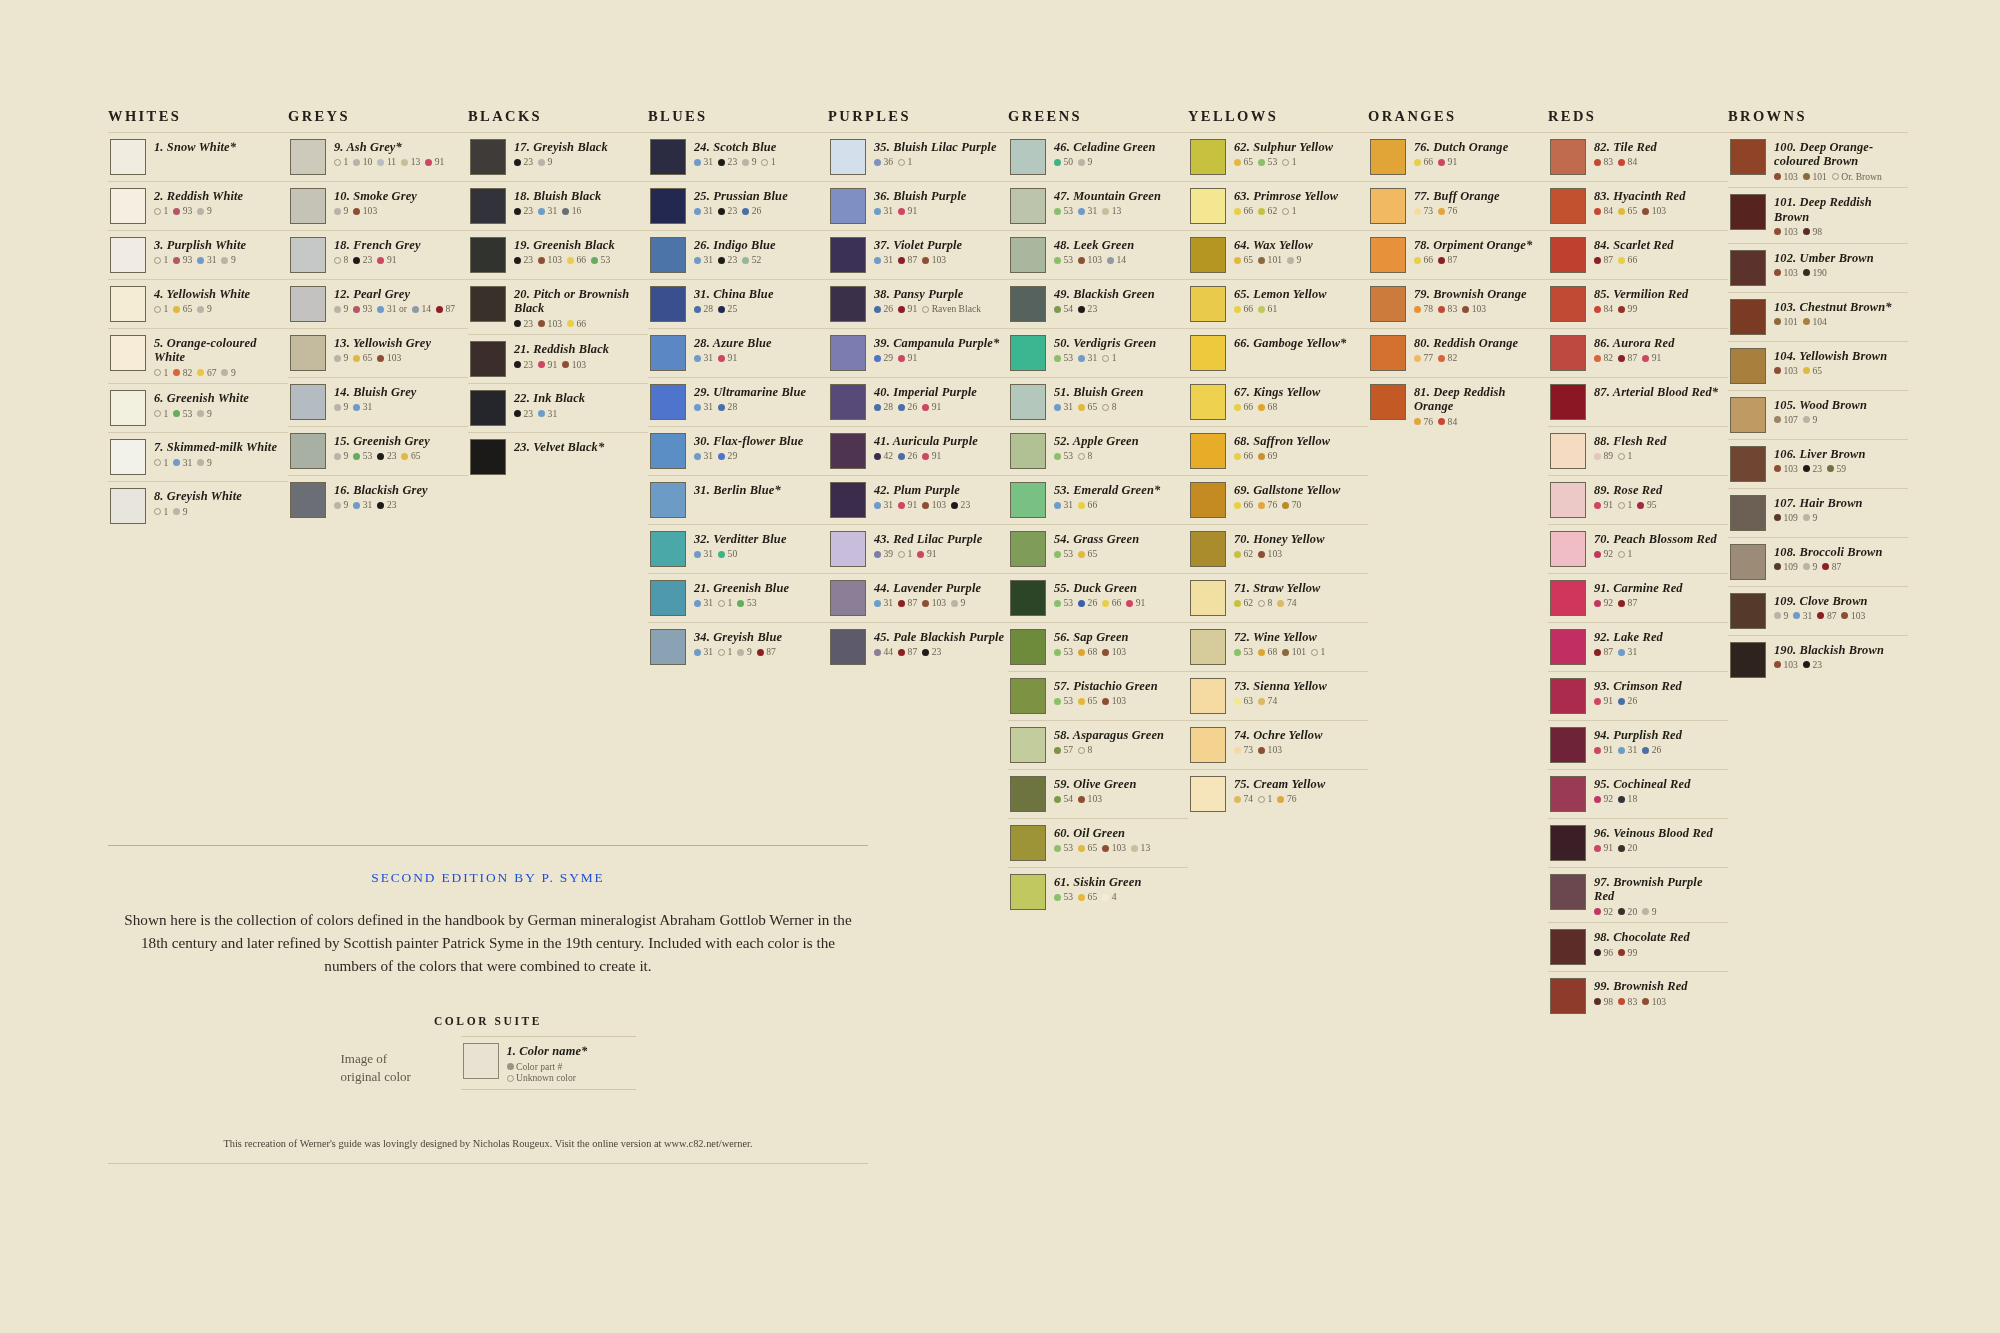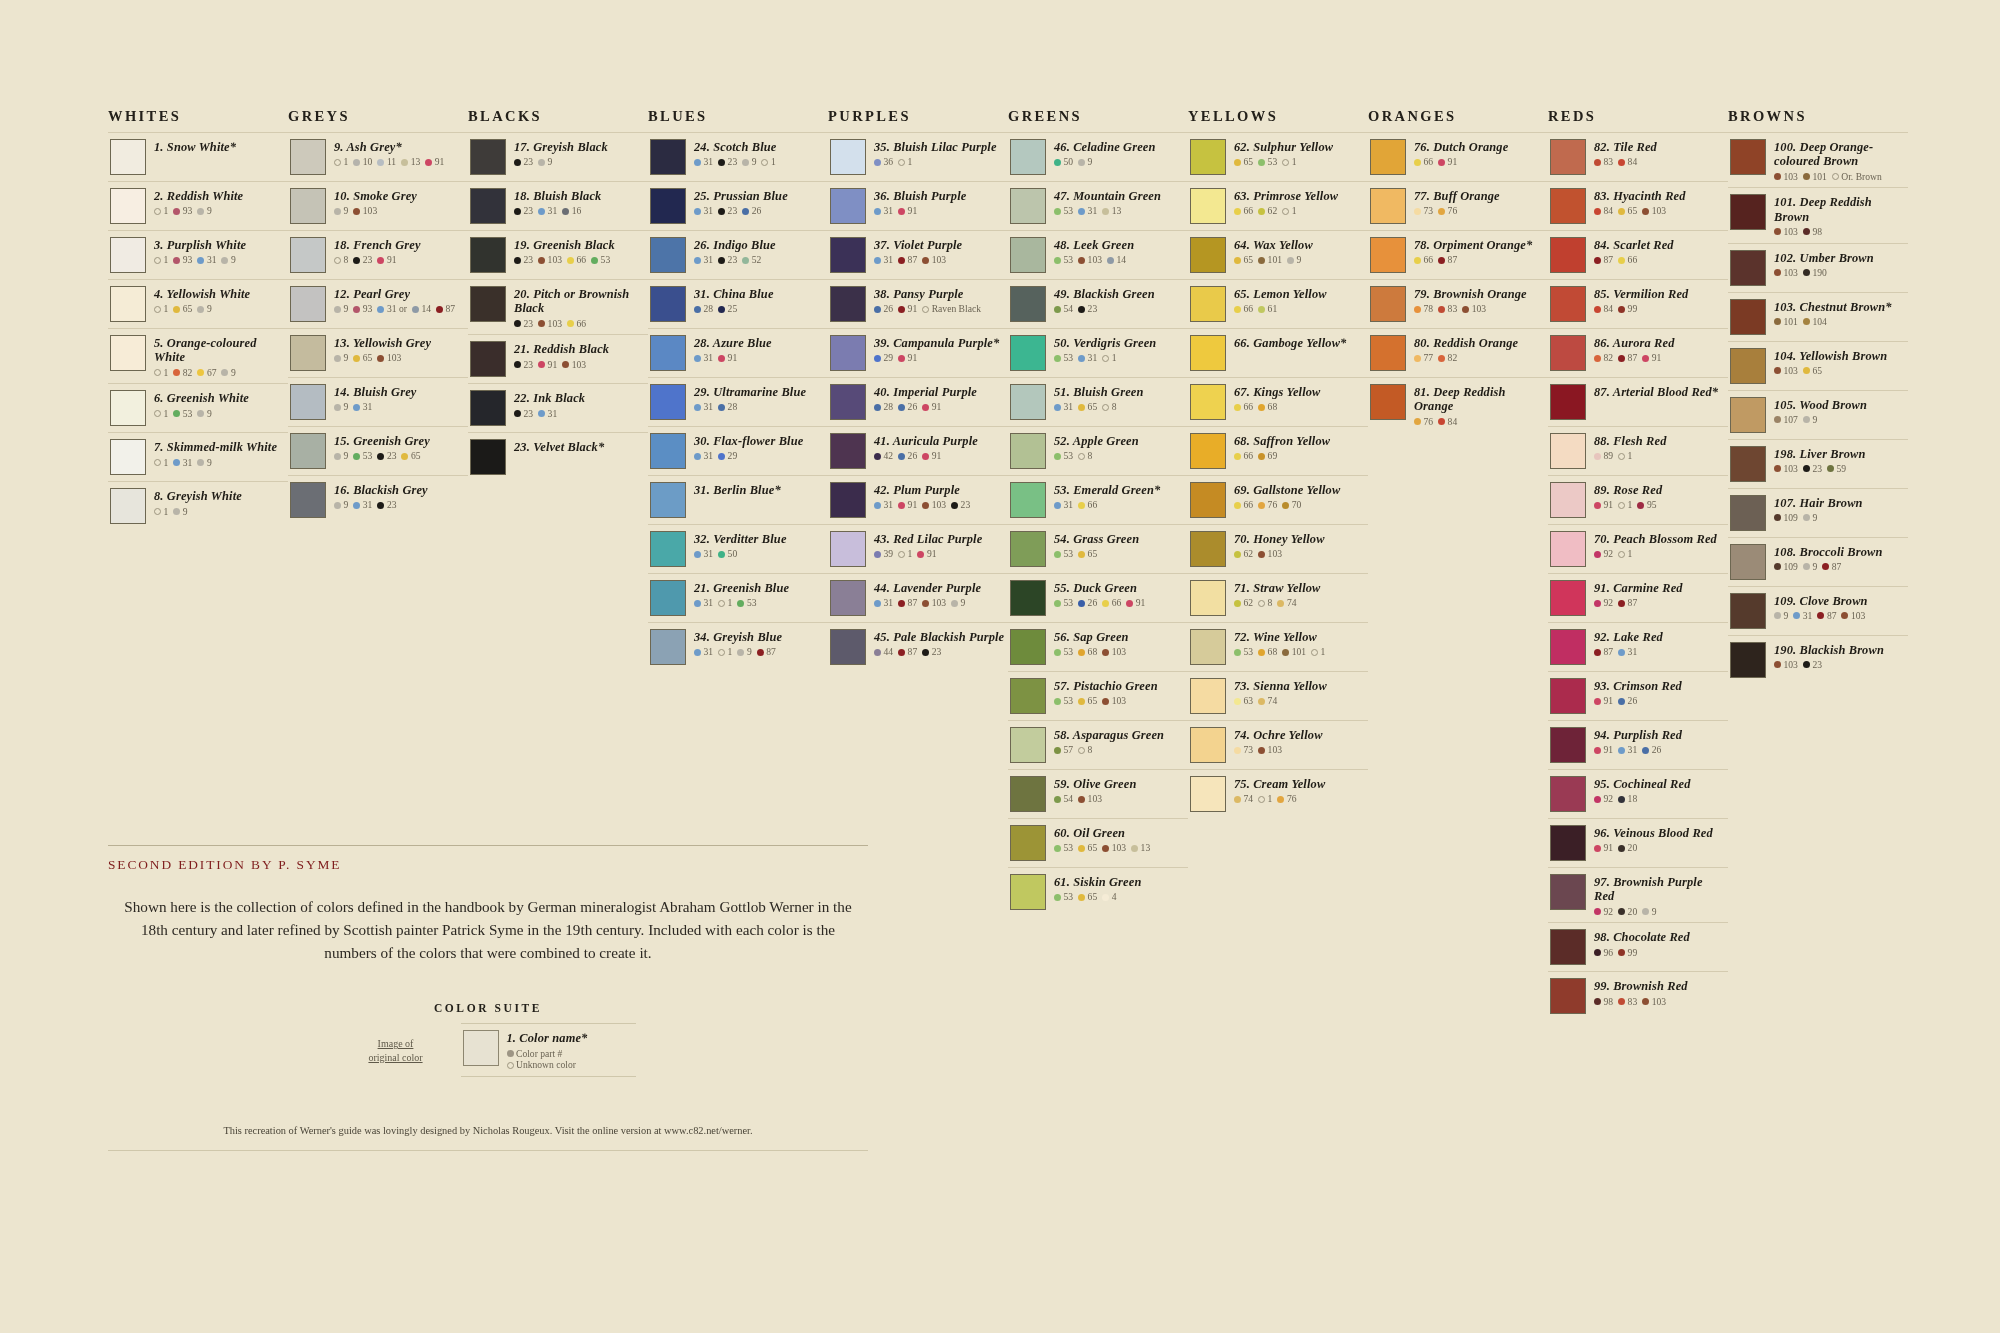--- a/index.html
+++ b/index.html
@@ -82,25 +82,25 @@
   .rule.thin { background:#cfc7ab; }
   #title {
     text-align:center;
     font-size:28px;
     letter-spacing:1.6px;
     font-weight:normal;
     margin:48px 0 0 0;
     color:#16130e;
   }
   #subtitle {
-    text-align:left;
+    text-align:center;
     font-size:13.4px;
     letter-spacing:1.9px;
-    margin-top:11px;
-    color:#7f1d1d;
+    margin-top:24px;
+    color:#1d4ed8;
   }
   #desc {
     margin:22px auto 0 auto;
     width:745px;
     text-align:center;
     font-size:15.2px;
     line-height:1.52;
     color:#2c2822;
   }
   #legend { margin-top:38px; }
@@ -113,28 +113,27 @@
     margin-bottom:9px;
   }
   #legend-body {
     display:flex;
     align-items:flex-start;
     justify-content:center;
     gap:0px;
     font-size:9.6px;
   }
   #legend-left {
-    text-align:center;
+    text-align:left;
     color:#5f5949;
-    font-size:10px;
+    font-size:13px;
     line-height:1.35;
     width:120px;
     padding-top:14px;
     padding-right:10px;
-    text-decoration:underline;
   }
   #legend-card {
     width:175px;
     border-top:1px solid #cfc7ab;
     border-bottom:1px solid #cfc7ab;
     padding:6px 2px;
     display:flex;
     gap:8px;
     align-items:flex-start;
   }
@@ -2299,21 +2298,21 @@
               <span>9</span>
             </span>
           </div>
         </div>
       </div>
       <div class="swatch-row">
         <div class="chip" style="background: rgb(110, 70, 49);">
           <div class="chip-inner"></div>
         </div>
         <div class="meta">
-          <div class="cname">198. Liver Brown</div>
+          <div class="cname">106. Liver Brown</div>
           <div class="parts">
             <span class="part">
               <span class="dot" style="background: rgb(140, 79, 51);"></span>
               <span>103</span>
             </span>
             <span class="part">
               <span class="dot" style="background: rgb(29, 27, 23);"></span>
               <span>23</span>
             </span>
             <span class="part">

